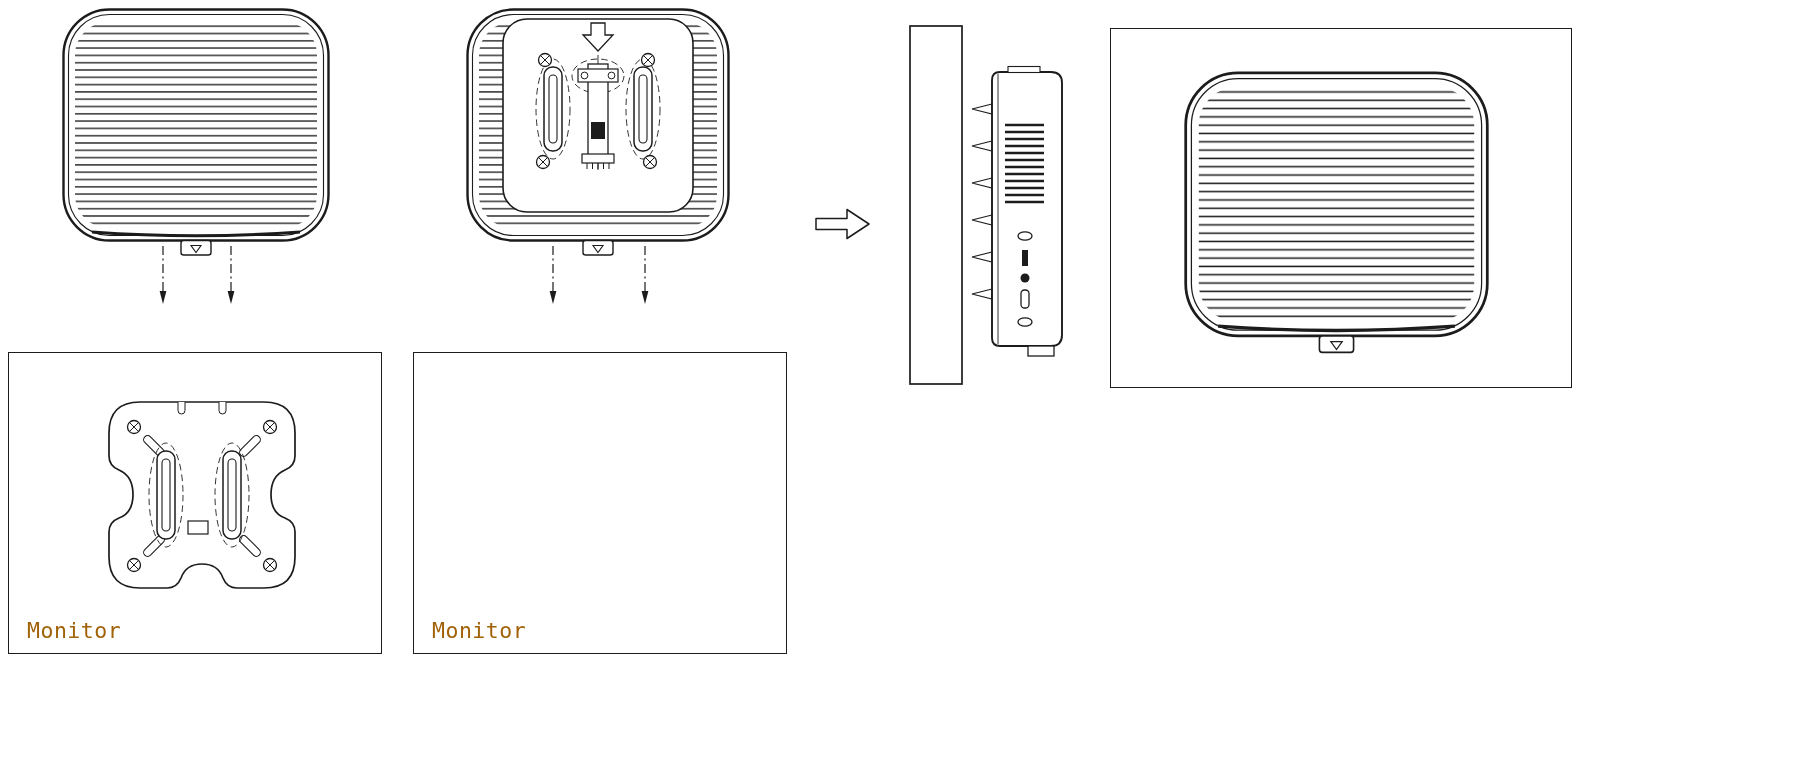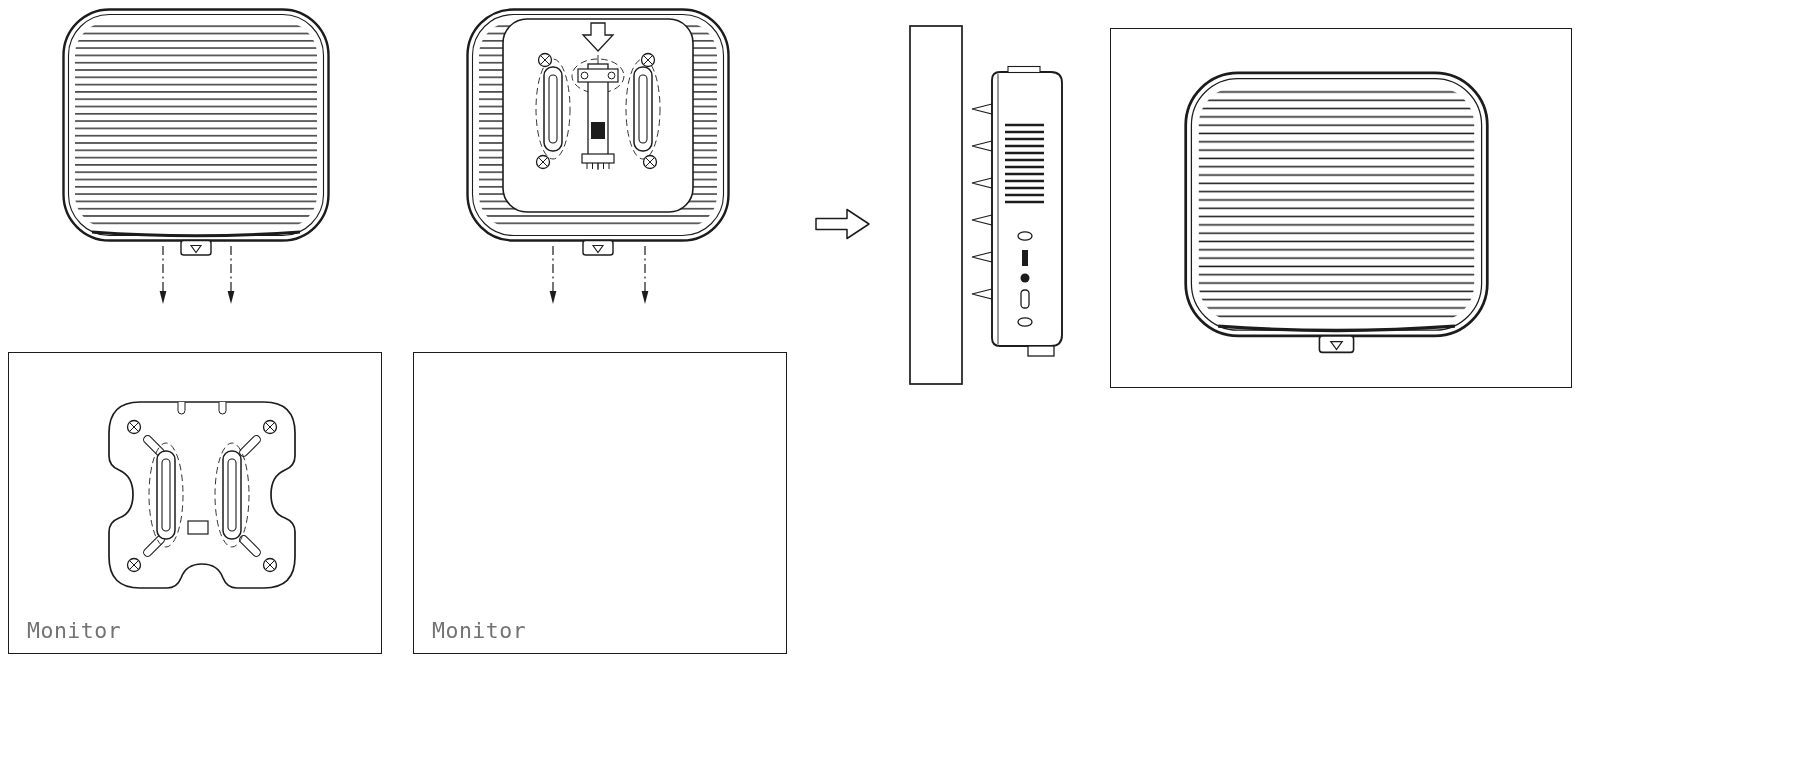--- a/index.html
+++ b/index.html
@@ -1,21 +1,21 @@
 <!DOCTYPE html>
 <html><head>
 <meta charset="utf-8">
 <style>
   html,body{margin:0;padding:0;background:#ffffff;}
   .canvas{position:relative;width:1801px;height:764px;background:#fff;overflow:hidden;
           font-family:"DejaVu Sans Mono","Liberation Mono",monospace;color:#1c1c1c;}
   .abs{position:absolute;}
   svg{display:block;overflow:visible;}
   .monitor-box{position:absolute;background:#fff;border:1.7px solid #1c1c1c;}
-  .monitor-label{position:absolute;left:18px;bottom:10px;font-size:21.5px;letter-spacing:.5px;color:#737373;}
+  .monitor-label{position:absolute;left:18px;bottom:10px;font-size:21.5px;letter-spacing:.5px;color:#a16207;}
 </style>
 </head>
 <body>
 
 <div class="canvas">
 
   <svg width="0" height="0" class="abs" aria-hidden="true">
     <defs>
       <pattern id="grille" width="9" height="7.3" patternUnits="userSpaceOnUse">
         <line x1="0" y1="3.6" x2="9" y2="3.6" stroke="#1c1c1c" stroke-width="1.35"></line>

